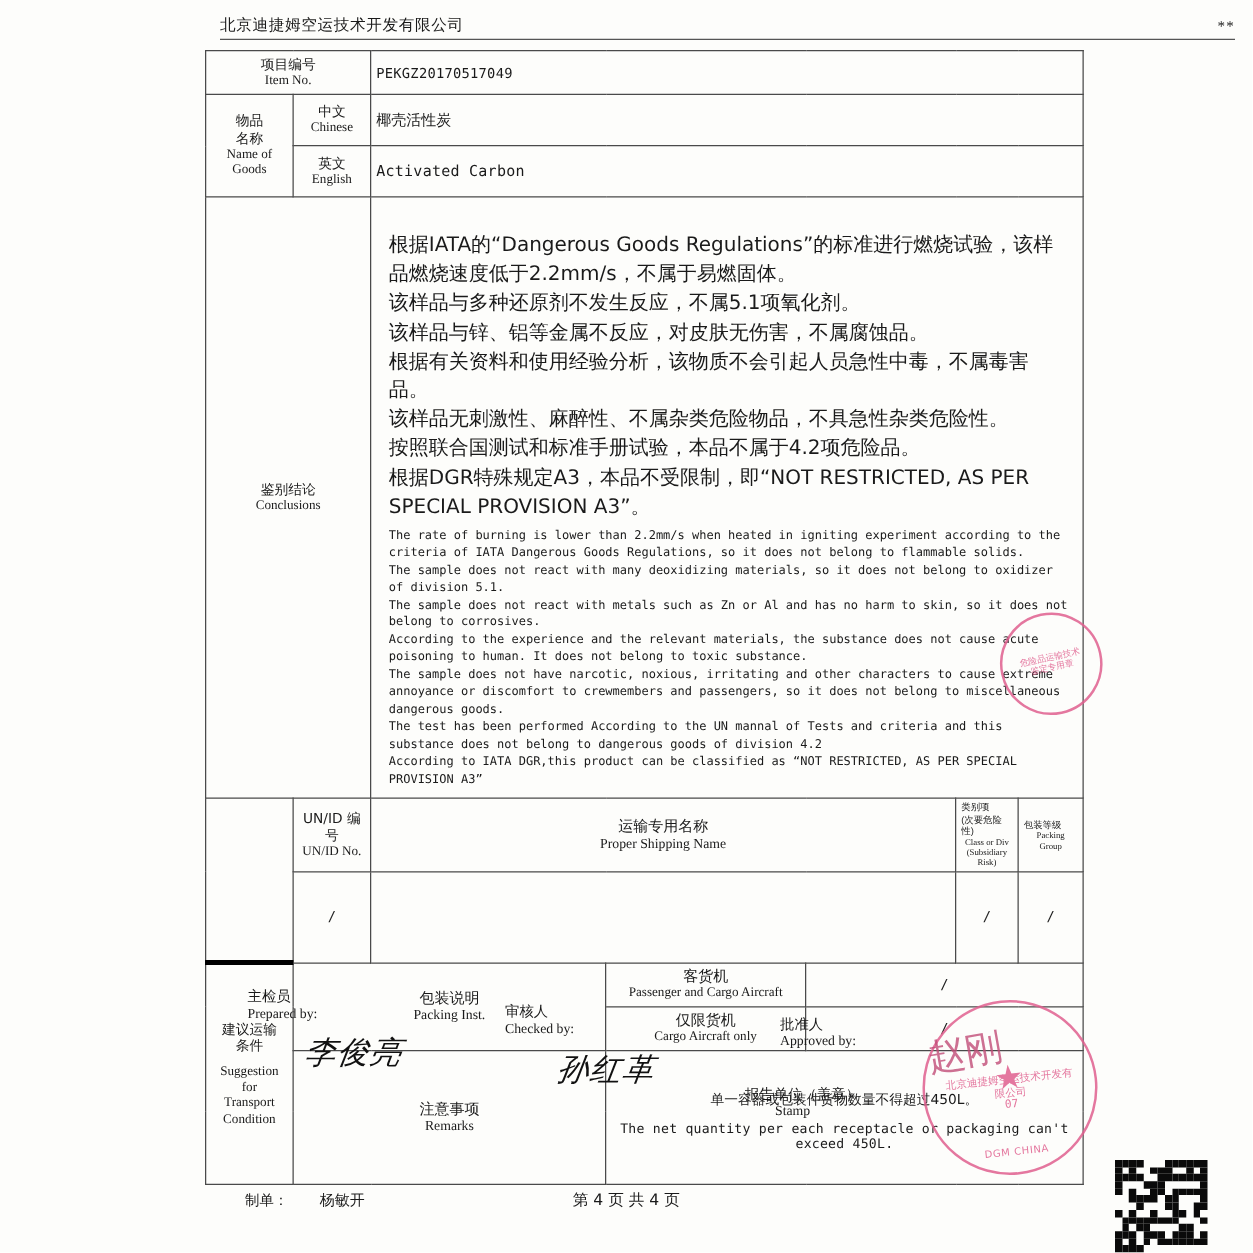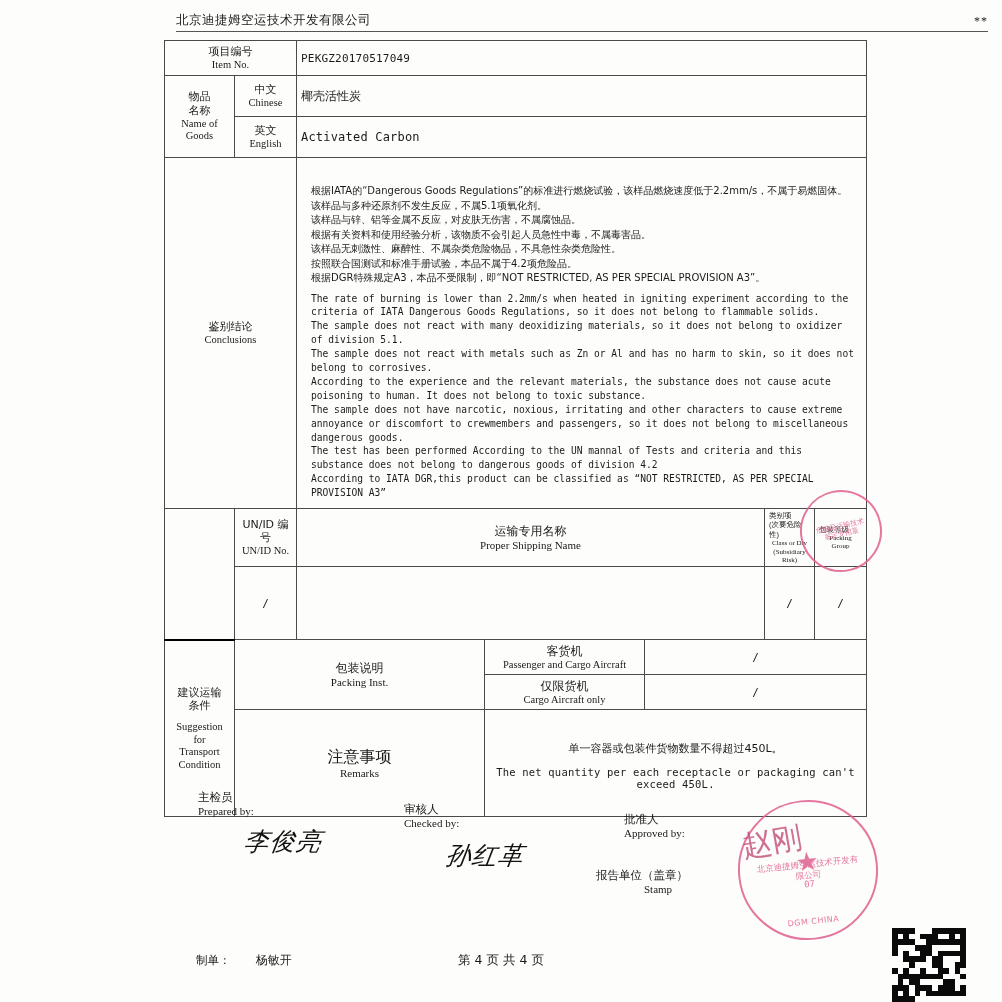--- a/index.html
+++ b/index.html
@@ -82,21 +82,21 @@
   .concl {
     font-family: "DejaVu Sans Mono", monospace;
     font-size: 9.6px;
     line-height: 1.45;
     padding: 6px 8px 6px 10px;
     white-space: pre-wrap;
     word-break: break-word;
   }
   .concl-cn {
     font-family: "DejaVu Sans", sans-serif;
-    font-size: 10px;
+    font-size: 16px;
     line-height: 1.45;
     white-space: pre-wrap;
   }
 
   .tiny {
     font-size: 7.5px;
     line-height: 1.25;
     font-family: Liberation Sans, sans-serif;
     text-align: left;
   }
@@ -355,21 +355,21 @@
 
     <tr>
       <td style="border-left:1px solid #4a4a4a;border-right:none;border-top:none;border-bottom:none"></td>
       <td class="slash" style="height:68px">/</td>
       <td colspan="3"></td>
       <td class="slash">/</td>
       <td class="slash">/</td>
     </tr>
 
     <tr>
-      <td class="c" rowspan="4" style="border-top:2px solid #000000">
+      <td class="c" rowspan="4" style="border-top:4px solid #000000">
         <div class="lbl-cn" style="white-space:pre-line">建议运输
 条件</div>
         <div class="lbl-en" style="white-space:pre-line;margin-top:8px">Suggestion
 for
 Transport
 Condition</div>
       </td>
       <td class="c" colspan="2" rowspan="2">
         <div class="lbl-cn" style="font-size:12px">包装说明</div>
         <div class="lbl-en" style="font-size:11px">Packing Inst.</div>
@@ -384,21 +384,21 @@
     <tr>
       <td class="c" style="height:30px">
         <div class="lbl-cn" style="font-size:12px">仅限货机</div>
         <div class="lbl-en" style="font-size:10.5px">Cargo Aircraft only</div>
       </td>
       <td class="slash" colspan="3">/</td>
     </tr>
 
     <tr>
       <td class="c" colspan="2" rowspan="2" style="height:96px">
-        <div class="lbl-cn" style="font-size:16px">注意事项</div>
+        <div class="lbl-cn" style="font-size:12px">注意事项</div>
         <div class="lbl-en" style="font-size:11px">Remarks</div>
       </td>
       <td class="c" colspan="4" style="border-bottom:none;height:44px;vertical-align:bottom">
         <div class="val-cn" style="font-size:11px">单一容器或包装件货物数量不得超过450L。</div>
       </td>
     </tr>
     <tr>
       <td class="c" colspan="4" style="border-top:none;height:48px;vertical-align:top;padding-top:8px">
         <div class="val-mono" style="font-size:10.5px">The net quantity per each receptacle or packaging can't exceed 450L.</div>
       </td>
@@ -419,21 +419,21 @@
       <div class="handwrite" style="margin-top:10px;margin-left:42px">孙红革</div>
     </div>
 
     <div class="sig-col" style="left:448px;top:22px">
       <div class="sig-cn">批准人</div>
       <div class="sig-en">Approved by:</div>
     </div>
 
     <div class="sig-col" style="left:420px;top:78px">
       <div class="sig-cn">报告单位（盖章）</div>
-      <div class="sig-en" style="margin-left:48px">Stamp</div>
+      <div class="sig-en" style="margin-left:24px">Stamp</div>
     </div>
   </div>
 
   <div class="bottom-maker">
     <span>制单：</span>
     <span class="name">杨敏开</span>
   </div>
 
   <div class="page-num">第 4 页 共 4 页</div>
 

